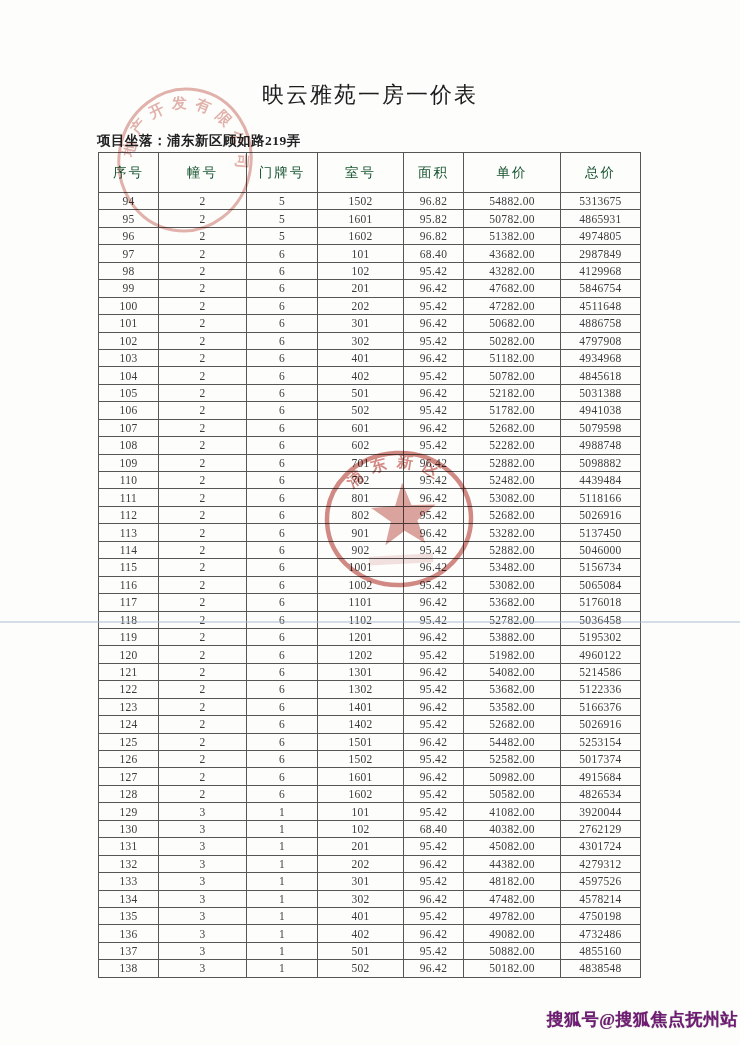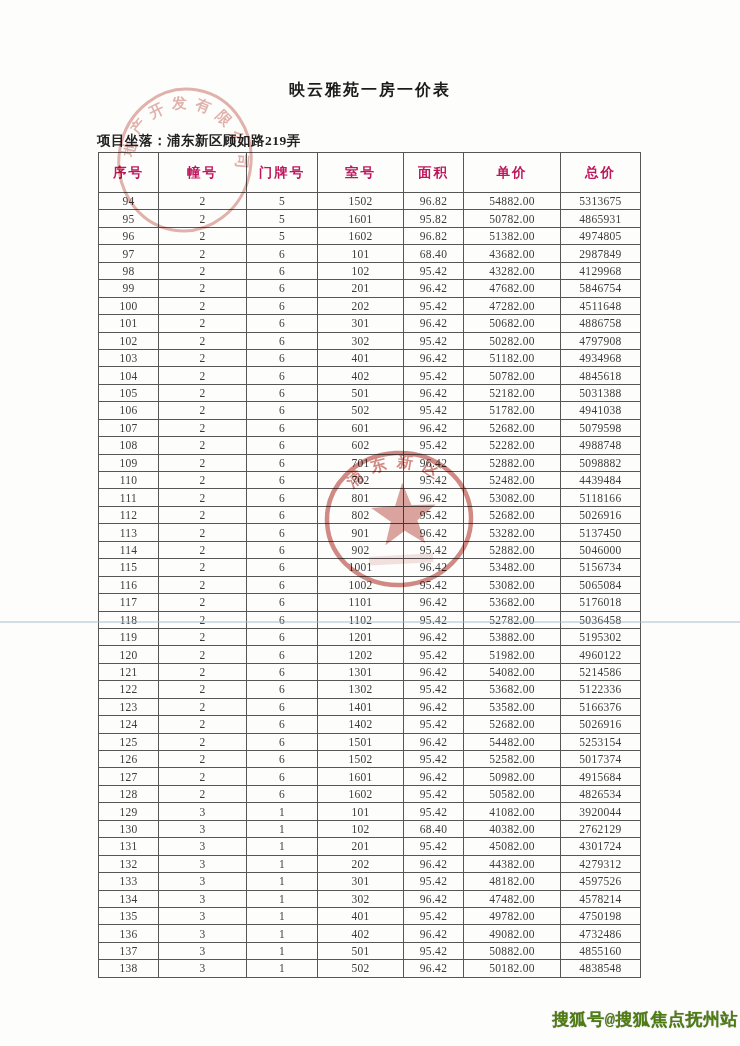--- a/index.html
+++ b/index.html
@@ -5,59 +5,59 @@
   * { margin:0; padding:0; box-sizing:border-box; }
   html,body { background:#ffffff; }
   .page {
     position:relative; width:740px; height:1046px;
     background:#fdfdfc; overflow:hidden;
     font-family:"Liberation Serif", serif;
     color:#2e2e2e;
   }
   .doc-title {
     position:absolute; top:80px; left:0; width:100%;
-    text-align:center; font-size:16px; font-weight:bold;
+    text-align:center; font-size:22px; font-weight:normal;
     letter-spacing:2px; color:#1c1c1c; z-index:1;
   }
   .location-line {
     position:absolute; top:132px; left:97px;
     font-size:13.5px; font-weight:bold; color:#222; z-index:1;
     letter-spacing:0.5px;
   }
   table.price-table {
     position:absolute; top:152px; left:98px;
     width:542px; border-collapse:collapse; table-layout:fixed;
     z-index:1;
   }
   .price-table th, .price-table td {
     border:1px solid #565656;
     text-align:center; vertical-align:middle;
     overflow:hidden; white-space:nowrap;
   }
   .price-table thead th {
-    height:40px; font-size:13.5px; font-weight:bold;
-    color:#be185d; letter-spacing:2px;
+    height:40px; font-size:13.5px; font-weight:normal;
+    color:#14532d; letter-spacing:2px;
     border-width:1.5px;
   }
   .price-table tbody td {
     height:17.45px; font-size:11.5px; color:#3c3c3c;
     letter-spacing:0.3px;
   }
   .price-table { border:1.5px solid #444; }
   .seal { position:absolute; mix-blend-mode:multiply; pointer-events:none; }
   .seal-top-left { top:85px; left:110px; z-index:2; }
   .seal-center   { top:409px; left:289px; z-index:2; }
   .scan-line {
     position:absolute; top:621px; left:0; width:740px; height:2px;
     background:rgba(160,182,205,0.45); z-index:2;
   }
   .watermark {
     position:absolute; top:1008px; right:2px; z-index:3;
-    font-family:Liberation Mono, monospace;
-    font-size:17px; font-weight:900; color:#4d7c0f;
+    font-family:Liberation Serif, serif;
+    font-size:17px; font-weight:900; color:#701a75;
     letter-spacing:0.5px;
     text-shadow:0 0 1px rgba(62,62,62,0.6);
   }
 </style>
 </head>
 <body>
 
 <div class="page">
 
   <div class="doc-title">映云雅苑一房一价表</div>

